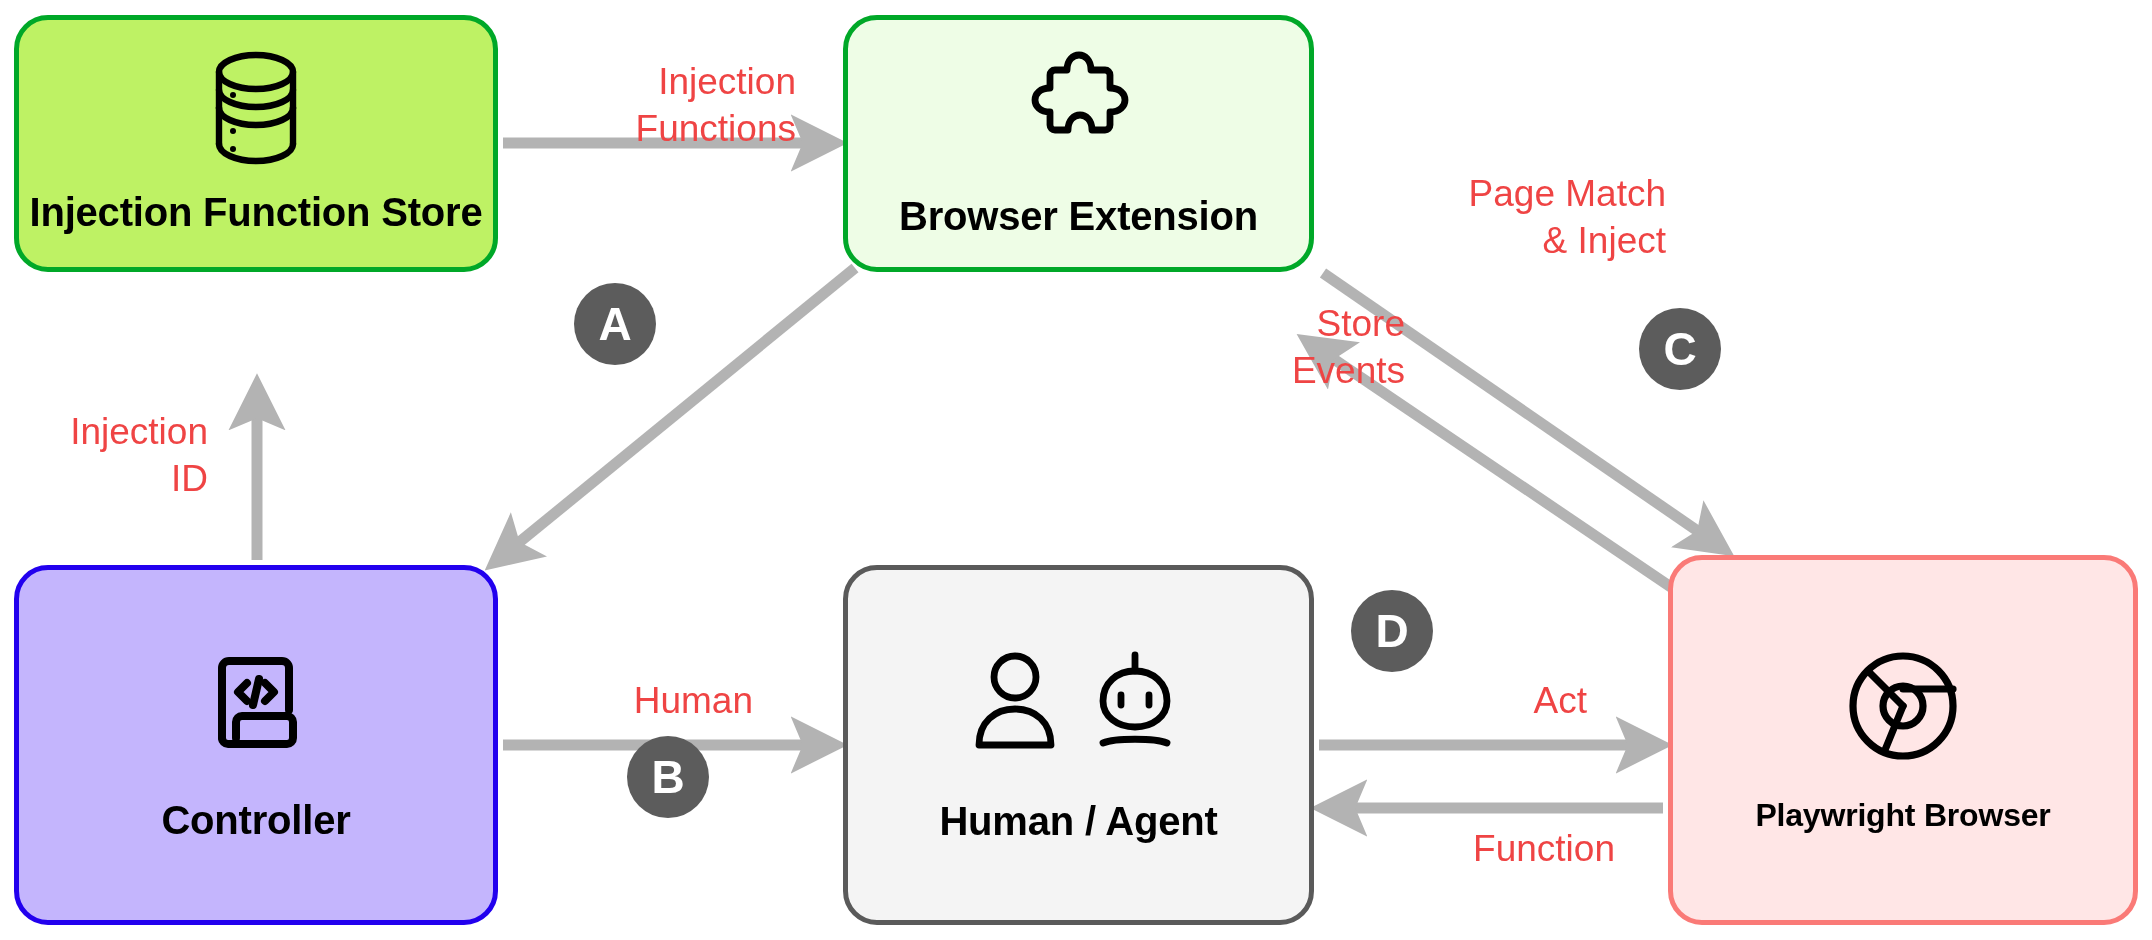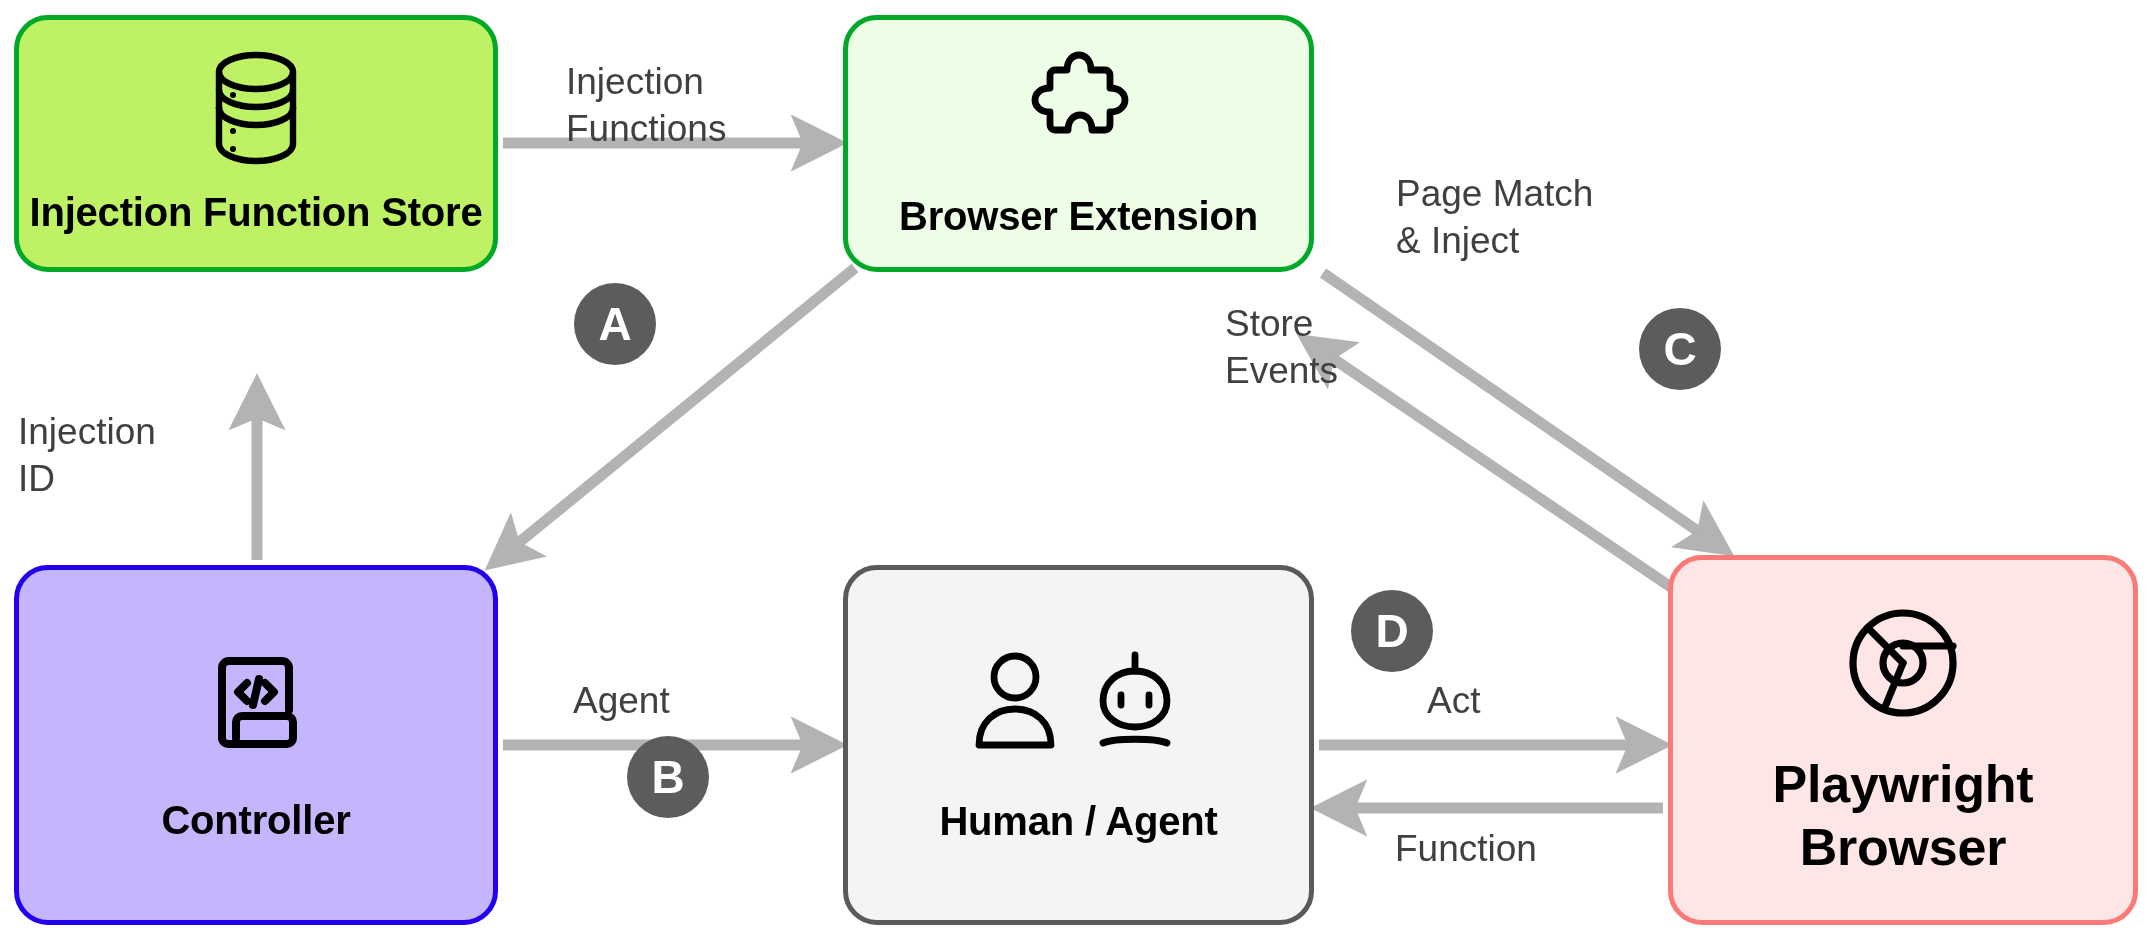--- a/index.html
+++ b/index.html
@@ -66,28 +66,28 @@
   #node-humanagent {
     left: 843px; top: 565px; width: 471px; height: 360px;
     background: #f4f4f4; border: 5px solid #5a5a5a;
   }
   #node-humanagent .node-label { font-size: 40px; margin-top: 40px; }
 
   #node-playwright {
     left: 1668px; top: 555px; width: 470px; height: 370px;
     background: #ffe6e6; border: 5px solid #fa7a77;
   }
-  #node-playwright .node-label { font-size: 52px; margin-top: 28px; }
+  #node-playwright .node-label { font-size: 32px; margin-top: 28px; }
 
   .edge-label {
     position: absolute;
-    color: #404040;
+    color: #ef4444;
     font-size: 37px;
     line-height: 1.28;
-    text-align: left;
+    text-align: right;
     white-space: pre-line;
     letter-spacing: 0px;
   }
   .step-badge {
     position: absolute;
     width: 82px; height: 82px;
     border-radius: 50%;
     background: #5c5c5c;
     color: #ffffff;
     font-size: 46px;
@@ -214,21 +214,21 @@
   <div class="edge-label" style="left:18px; top:408px; width:190px;">Injection
 ID</div>
 
 
   <div class="edge-label" style="left:1396px; top:170px; width:270px;">Page Match
 &amp; Inject</div>
 
   <div class="edge-label" style="left:1225px; top:300px; width:180px;">Store
 Events</div>
 
-  <div class="edge-label" style="left:573px; top:677px; width:180px;">Agent</div>
+  <div class="edge-label" style="left:573px; top:677px; width:180px;">Human</div>
 
   <div class="edge-label" style="left:1427px; top:677px; width:160px;">Act</div>
 
   <div class="edge-label" style="left:1395px; top:825px; width:220px;">Function</div>
 
   <div class="step-badge" style="left:574px; top:283px;">A</div>
 
   <div class="step-badge" style="left:627px; top:736px;">B</div>
 
   <div class="step-badge" style="left:1639px; top:308px;">C</div>

